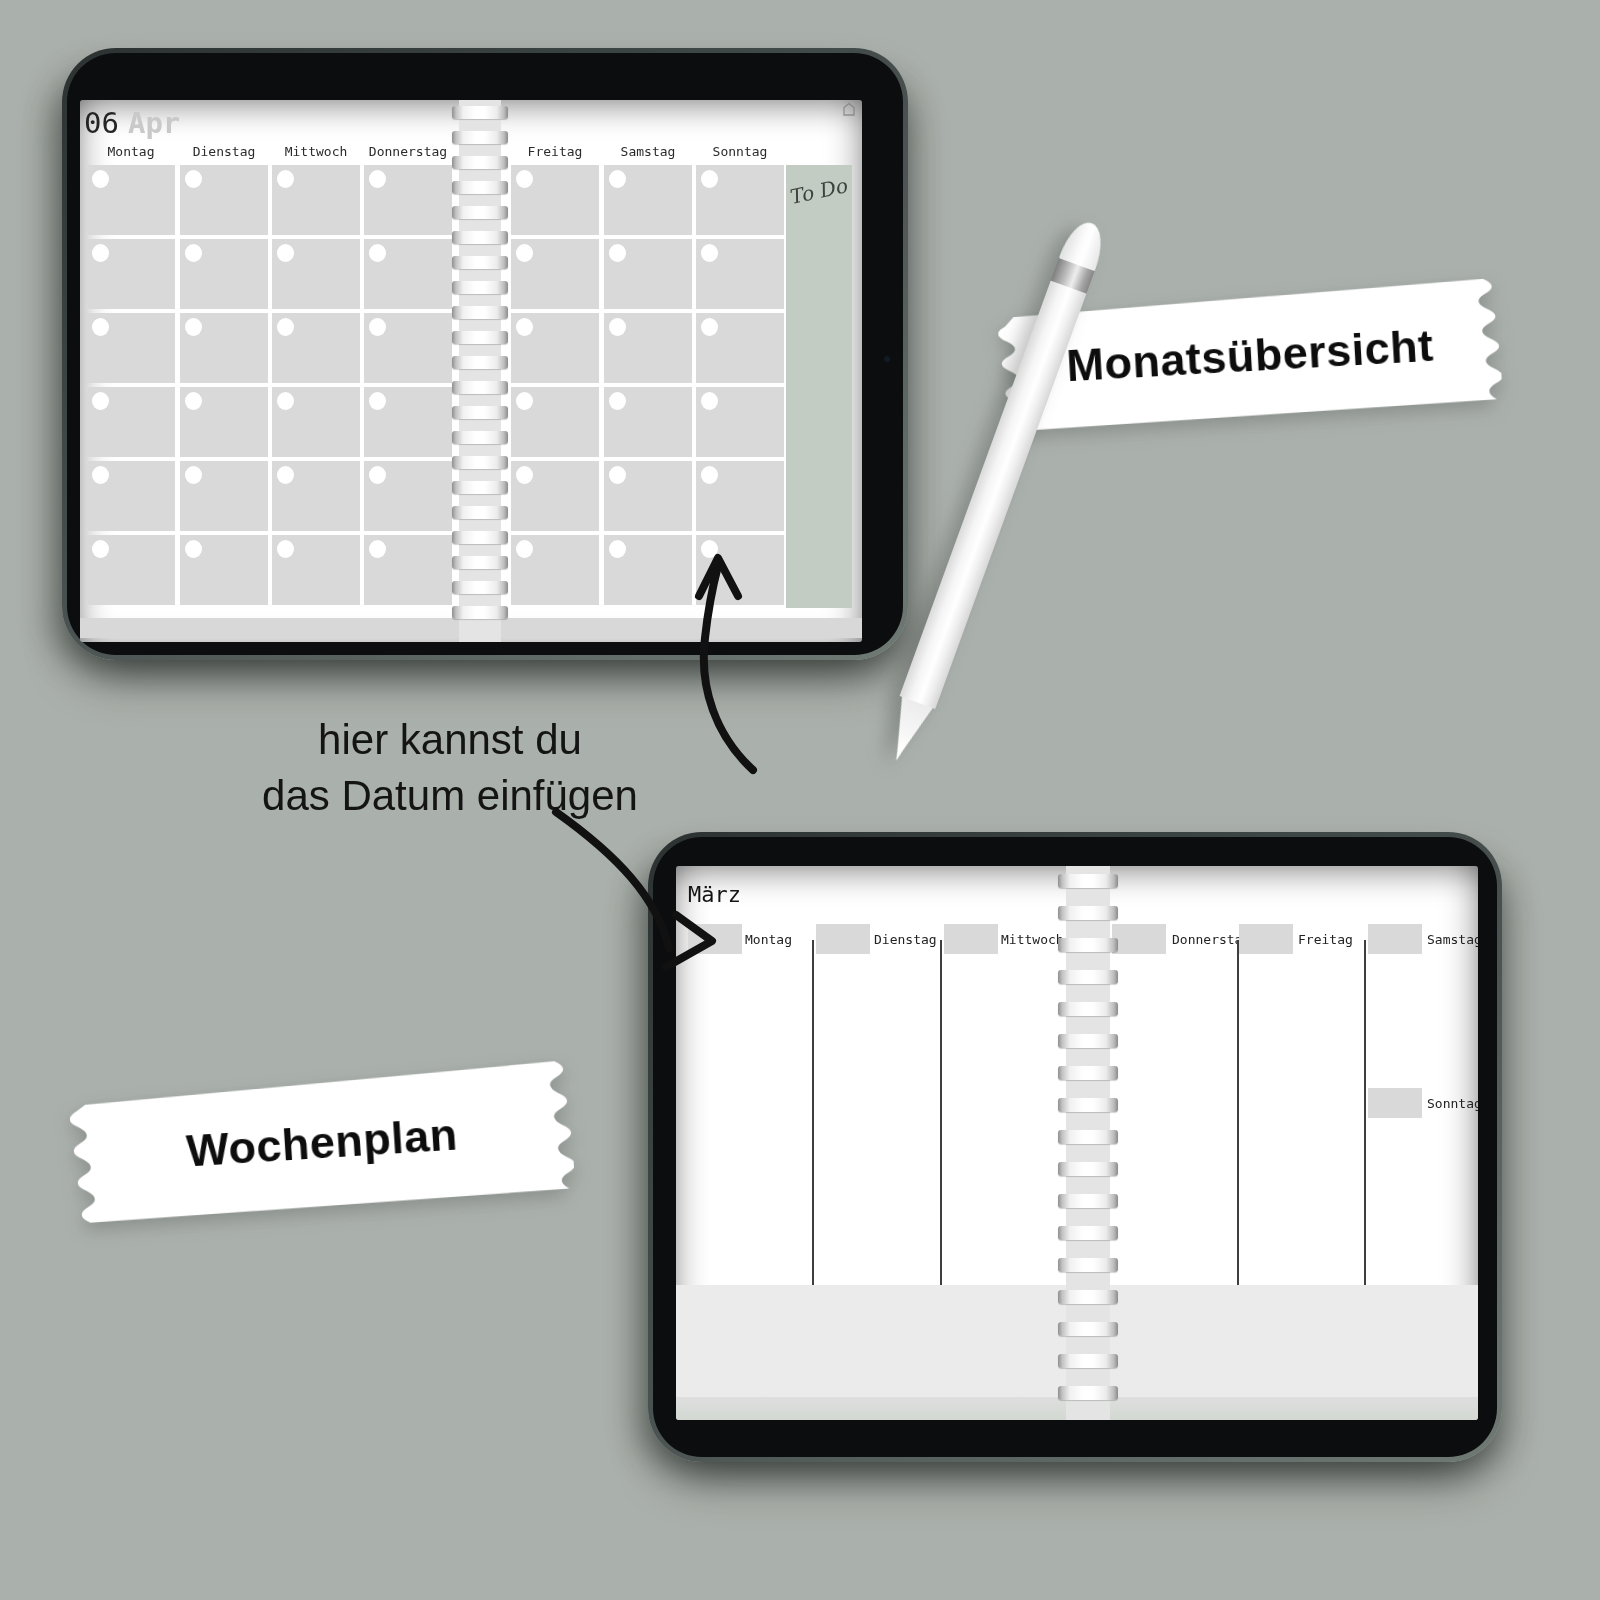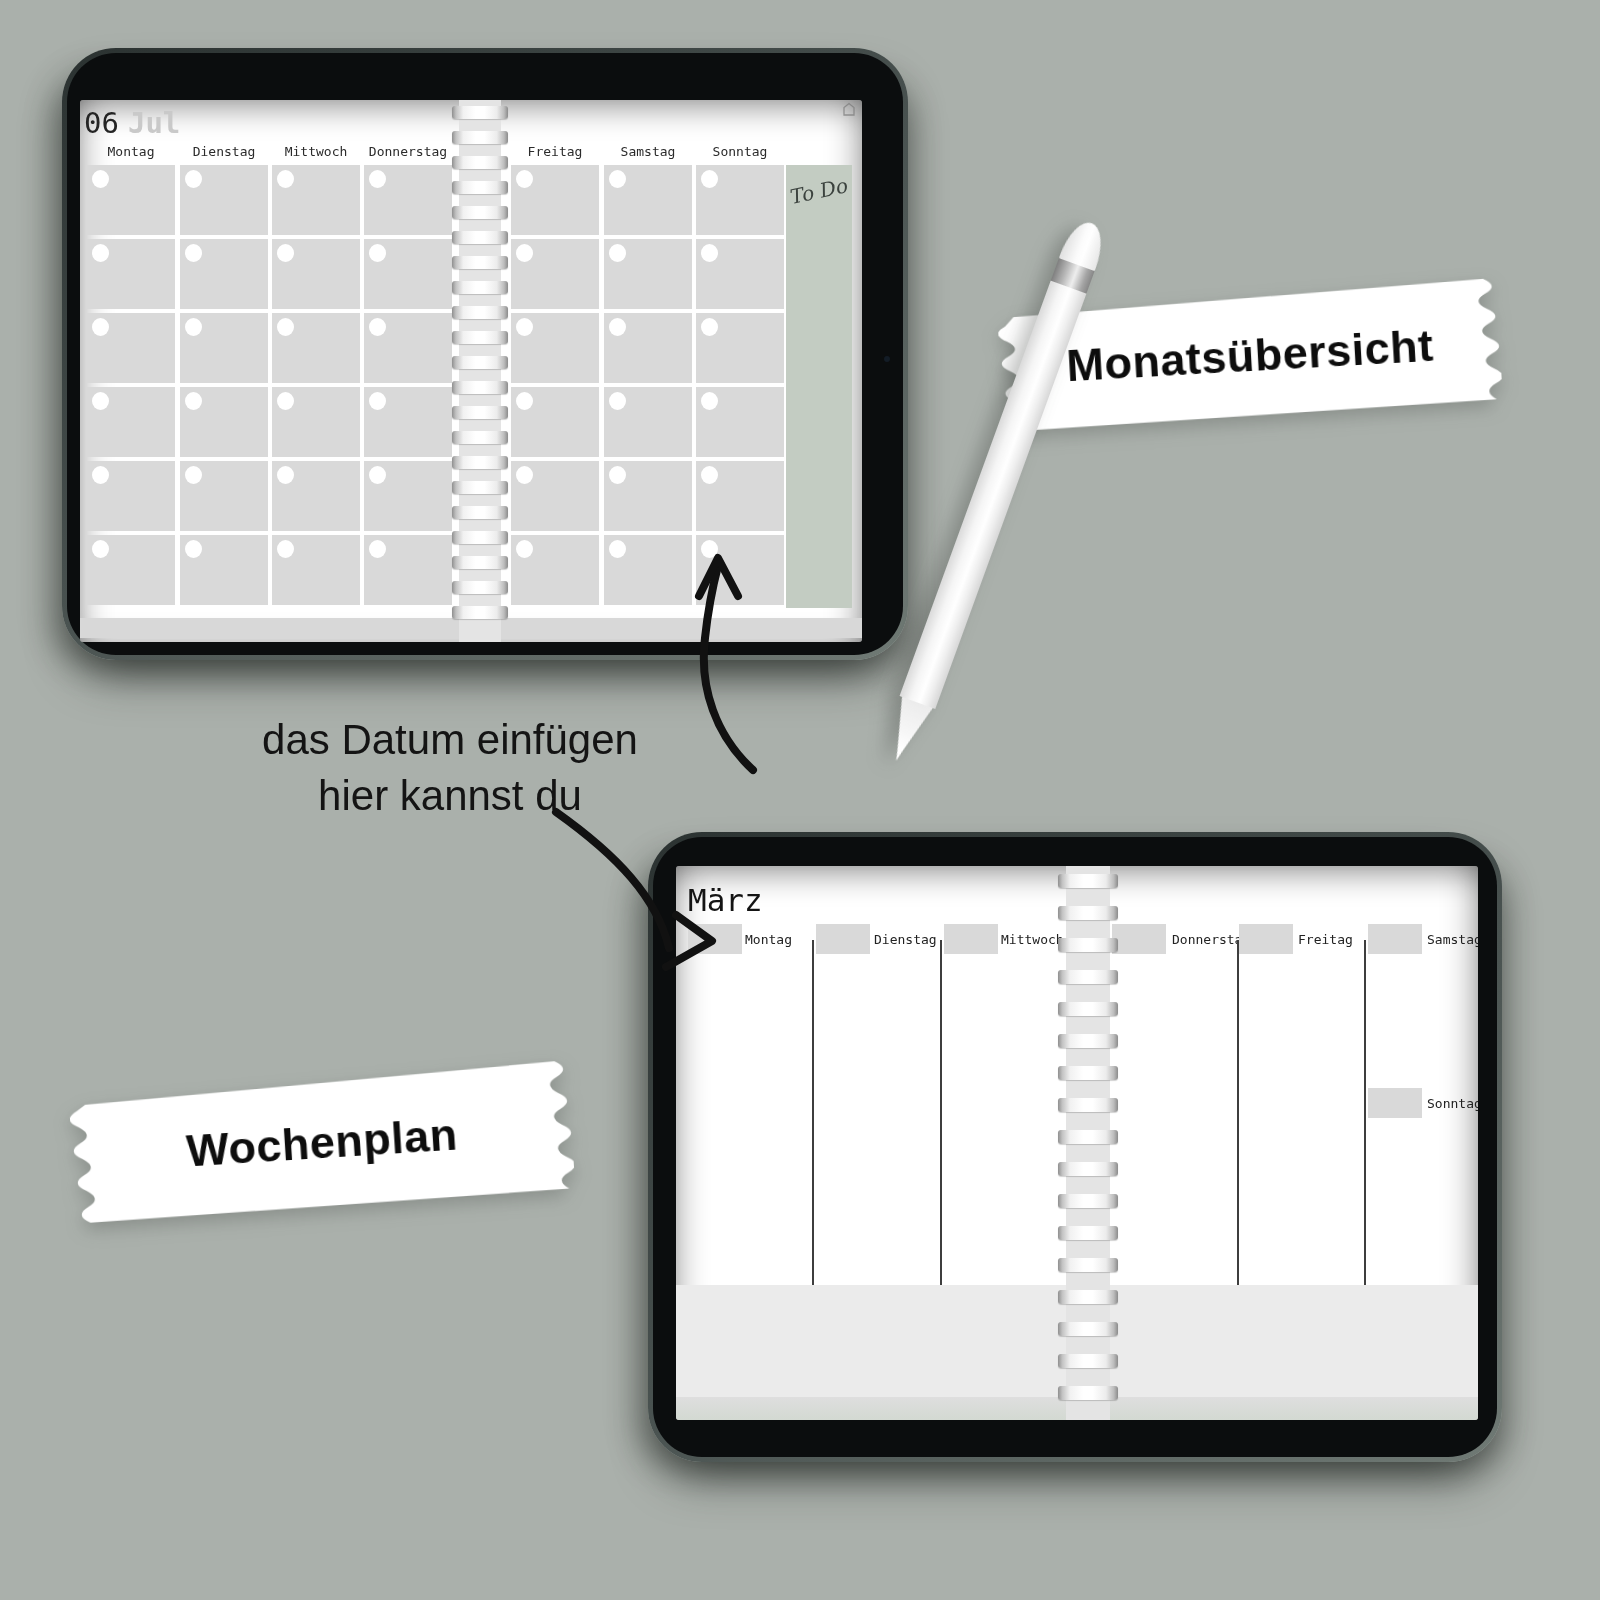--- a/index.html
+++ b/index.html
@@ -32,21 +32,21 @@
   .strip{position:absolute;background:#d8d8d8;}
 
   
   .band{position:absolute;background:#e4e4e4;}
   .ring{position:absolute;border-radius:3px;
         background:linear-gradient(90deg,#8f8f8f 0%,#c2c2c2 7%,#f1f1f1 20%,#ffffff 42%,#ffffff 58%,#ececec 80%,#bcbcbc 93%,#8b8b8b 100%);
         box-shadow:0 1px 1px rgba(0,0,0,.18);}
 
   
   .w-title{position:absolute;left:12px;top:16px;font-family:"DejaVu Sans Mono",monospace;
-           font-size:31px;color:#141414;}
+           font-size:22px;color:#141414;}
   .w-box{position:absolute;width:54px;height:30px;background:#d9d9d9;}
   .w-day{position:absolute;font-family:"DejaVu Sans Mono",monospace;font-size:13px;color:#222;white-space:nowrap;}
   .w-div{position:absolute;width:2px;background:#3e3e3e;}
   .w-gray{position:absolute;left:0;right:0;background:#ebebeb;}
   .w-strip{position:absolute;left:0;right:0;background:linear-gradient(180deg,#dedede,#d3d9d2);}
 
   .corner-icon{position:absolute;right:6px;top:2px;opacity:.75;}
 
   
   .tape{position:absolute;width:500px;filter:drop-shadow(0 7px 9px rgba(40,44,41,.25));z-index:20;}
@@ -75,21 +75,21 @@
 </head>
 <body>
 
 <div id="stage">
 
   <div class="tablet" style="left:62px;top:48px;width:846px;height:612px;z-index:10">
     <div class="frame"></div>
     <div class="cam-dot" style="right:18px;top:308px"></div>
     <div class="screen" style="left:18px;top:52px;width:782px;height:542px">
       <div class="m-header">
-        <span class="m-num">06</span><span class="m-name">Jul</span>
+        <span class="m-num">06</span><span class="m-name">Apr</span>
       </div>
       <svg class="corner-icon" width="14" height="14" viewBox="0 0 14 14">
         <path d="M2 13 V5.5 L7 1.5 L12 5.5 V13 Z" fill="none" stroke="#7d7d7d" stroke-width="1.3"></path>
       </svg>
       <div id="m-grid" style="position:absolute;inset:0">
           <div class="m-day" style="left: 51px; top: 44px;">Montag</div>
           <div class="m-day" style="left: 144px; top: 44px;">Dienstag</div>
           <div class="m-day" style="left: 236px; top: 44px;">Mittwoch</div>
           <div class="m-day" style="left: 328px; top: 44px;">Donnerstag</div>
           <div class="m-day" style="left: 475px; top: 44px;">Freitag</div>
@@ -316,22 +316,22 @@
     <svg viewBox="0 0 500 134">
       <path fill="#ffffff" d="M 16 14 L 487 0
         q 16 8 1 16 q -14 7 1 16 q 16 8 1 16 q -14 7 1 16 q 16 8 1 16 q -14 7 1 16 q 16 8 1 16 q -14 7 0 16
         L 14 132
         q -16 -8 -1 -16 q 14 -7 -1 -16 q -16 -8 -1 -16 q 14 -7 -1 -16 q -16 -8 -1 -16 q 14 -7 -1 -16 q -16 -8 -1 -16 Z"></path>
     </svg>
     <div class="tape-text">Wochenplan</div>
   </div>
 
   <div class="note">
+    <div>hier kannst du</div>
     <div>das Datum einfügen</div>
-    <div>hier kannst du</div>
   </div>
 
   <div class="pencil">
     <div class="p-cap"></div>
     <div class="p-band"></div>
     <div class="p-body"></div>
     <div class="p-tip"></div>
   </div>
 
   <svg class="arrows" viewBox="0 0 1600 1600">

